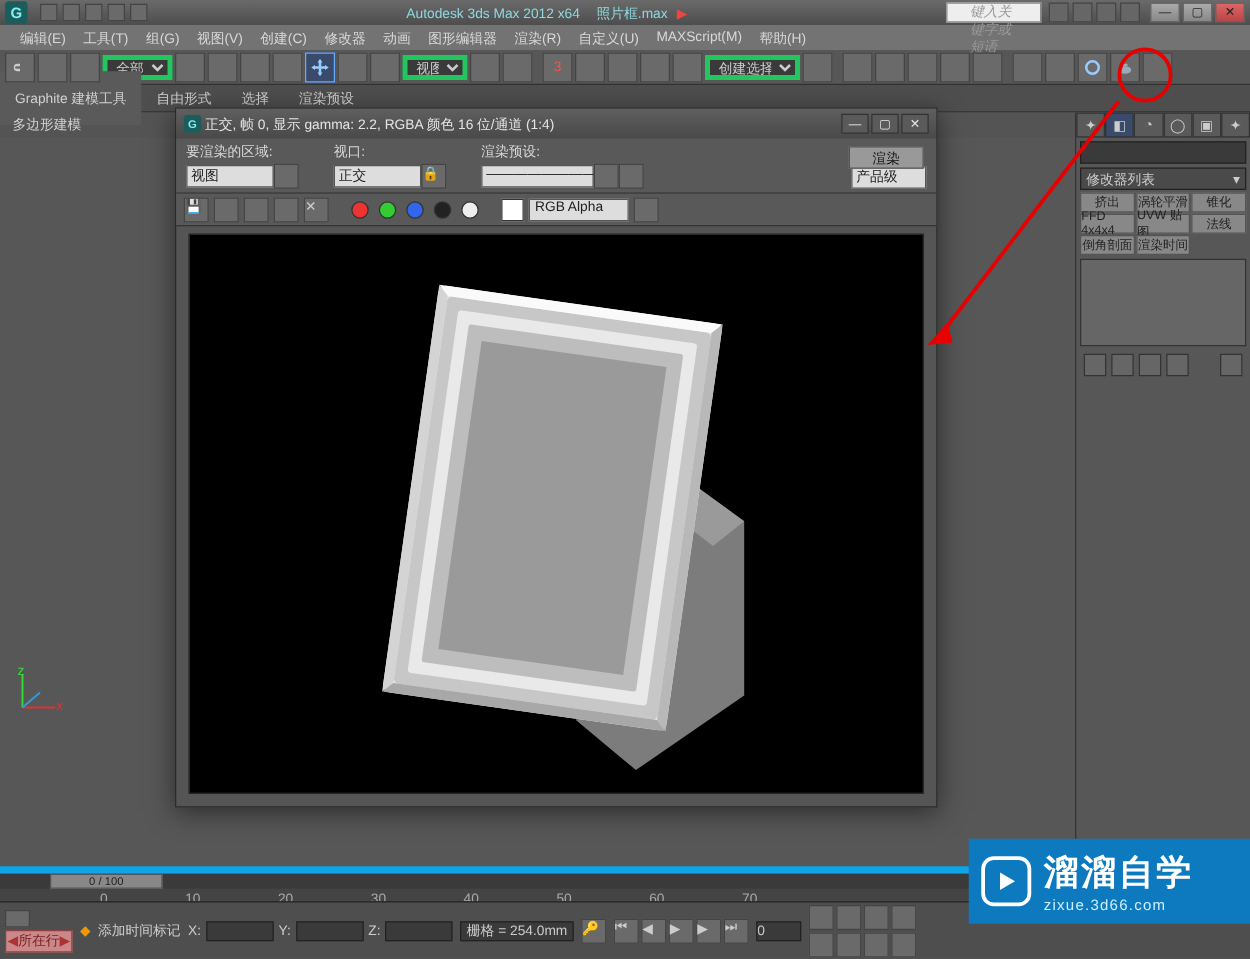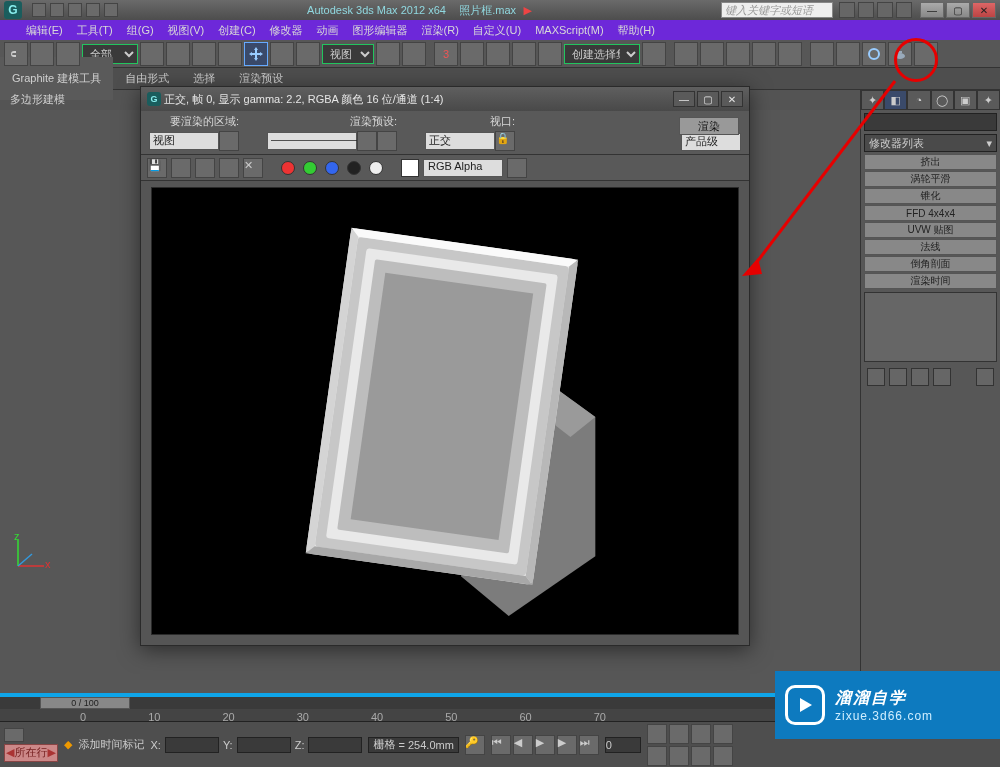--- a/index.html
+++ b/index.html
@@ -4,80 +4,80 @@
 <style>
 * { margin:0; padding:0; box-sizing:border-box; font-family:"Microsoft YaHei",Arial,sans-serif; font-size:11px; user-select:none; }
 body { width:1000px; height:767px; background:#575757; color:#ccc; overflow:hidden; position:relative; }
 
 
 .titlebar { height:20px; background:linear-gradient(#6a6a6a,#4d4d4d); display:flex; align-items:center; padding:0 4px; }
 .logo3ds { width:18px;height:18px;background:#1a5d5d;border-radius:3px;display:flex;align-items:center;justify-content:center;color:#8ee;font-weight:bold;font-size:12px; }
 .qa-bar { margin-left:10px; display:flex; gap:4px; }
 .qa-btn { width:14px;height:14px;background:#6a6a6a;border:1px solid #444; }
 .title-center { flex:1; text-align:center; color:#90d8e0; font-size:12px; }
-.search-box { width:112px;height:16px;background:#eee;border:1px solid #888;color:#999;font-style:italic;padding:0 3px;line-height:14px; }
+.search-box { width:76px;height:16px;background:#eee;border:1px solid #888;color:#999;font-style:italic;padding:0 18px;line-height:14px; }
 .title-icons { display:flex; gap:3px; margin-left:6px; }
 .ti { width:16px;height:16px;background:#666;border:1px solid #444; }
 .win-ctrls { display:flex; gap:2px; margin-left:8px; }
 .wc { width:24px;height:16px;background:linear-gradient(#aaa,#888);border:1px solid #666;display:flex;align-items:center;justify-content:center;color:#222;font-size:10px; }
 .wc.close { background:linear-gradient(#d66,#b44); }
 
 
-.menubar { height:20px; background:#6d28d9; display:flex; align-items:center; padding:0 20px; gap:2px;text-align:right; }
+.menubar { height:20px; background:#737373; display:flex; align-items:center; padding:0 10px; gap:2px;text-align:right; }
 .menu-item { padding:2px 6px; color:#d8d8d8; cursor:pointer; }
 
 
 .maintool { height:28px; background:#575757; border-bottom:1px solid #333; display:flex;align-items:center;padding:0 4px; gap:2px; }
 .tbtn { width:24px;height:24px;background:#6a6a6a;border:1px solid #444;display:flex;align-items:center;justify-content:center;position:relative; }
 .tbtn.active { background:#3a4a6a; border-color:#6af; }
 .tbtn svg { width:16px;height:16px; }
-.tsel { height:20px;background:#3a3a3a;border:1px solid #22c55e;color:#ccc;padding:0 3px; }
+.tsel { height:20px;background:#3a3a3a;border:4px solid #22c55e;color:#ccc;padding:0 3px; }
 .tsep { width:4px; }
 
 
 .ribbon { height:22px;background:#4e4e4e;border-bottom:1px solid #333;display:flex;align-items:center; }
 .rib-tab { padding:14px 12px;color:#d0d0d0; }
 .rib-tab.active { background:#5a5a5a; }
 .rib-sub { height:20px;background:#545454;padding:2px 10px;color:#d0d0d0; }
 
 
 .main-area { position:absolute; top:110px; left:0; right:140px; bottom:85px; background:#575757; }
 .tree-panel { position:absolute;left:0;top:0;width:140px;height:24px;padding:3px 8px;color:#ccc; }
 
 
 .cmd-panel { position:absolute; right:0; top:90px; width:140px; bottom:85px; background:#575757; border-left:1px solid #333; }
 .cmd-tabs { height:20px;display:flex;background:#444; }
 .cmd-tab { flex:1;border:1px solid #333;background:#5a5a5a;display:flex;align-items:center;justify-content:center; }
 .cmd-name { height:18px;background:#3a3a3a;border:1px solid #222;margin:3px; }
 .mod-list { height:18px;background:#4a4a4a;border:1px solid #222;margin:2px 3px;display:flex;align-items:center;padding:0 4px;justify-content:space-between; }
-.mod-grid { display:grid;grid-template-columns:1fr;gap:1px;margin:2px 3px; }
+.mod-grid { display:grid;grid-template-columns:1fr 1fr 1fr;gap:1px;margin:2px 3px; }
 .mod-cell { height:16px;background:#888;border:1px solid #555;color:#222;display:flex;align-items:center;justify-content:center;font-size:10px; }
 .stack-box { height:70px;background:#666;border:1px solid #333;margin:3px; }
 .stack-btns { display:flex;gap:4px;padding:3px 6px;align-items:center; }
 .sb { width:18px;height:18px;border:1px solid #333;background:#666; }
 
 
 .rwin { position:absolute; left:140px; top:86px; width:610px; height:560px; background:#555; border:1px solid #2a2a2a; box-shadow:0 4px 20px rgba(0,0,0,.5); }
 .rwin-title { height:24px;background:linear-gradient(#5f5f5f,#494949);display:flex;align-items:center;padding:0 6px;color:#e5e5e5;font-size:11px; }
 .rwin-title .spacer { flex:1; }
 .rwin-wc { width:22px;height:16px;background:#5a5a5a;border:1px solid #333;margin-left:2px;display:flex;align-items:center;justify-content:center;font-size:10px; }
 .rwin-tools { height:44px;background:#595959;border-bottom:1px solid #333;padding:4px 8px; }
 .rwin-row1 { display:flex;gap:28px;align-items:flex-end;height:36px; }
 .rwin-col { display:flex;flex-direction:column;gap:2px; }
-.rwin-label { color:#d8d8d8;font-size:11px;text-align:right; }
+.rwin-label { color:#d8d8d8;font-size:11px; }
 .rwin-sel { display:flex;align-items:center; }
 .rwin-sel select,.rwin-sel .fake-sel { height:18px;background:#ddd;border:1px solid #555;color:#222;font-size:11px;padding:0 3px; }
 .rwin-render-btn { position:absolute;right:10px;top:30px;width:60px;height:18px;background:#999;border:1px solid #555;color:#111;display:flex;align-items:center;justify-content:center; }
 .rwin-tools2 { height:26px;background:#595959;border-bottom:1px solid #333;display:flex;align-items:center;padding:0 6px;gap:4px; }
 .rt2 { width:20px;height:20px;background:#6a6a6a;border:1px solid #444; }
 .dot { width:14px;height:14px;border-radius:50%;display:inline-block;margin:0 2px;border:1px solid #333; }
 .rwin-view { position:absolute;left:10px;right:10px;top:100px;bottom:10px;background:#000;border:1px solid #2a2a2a; }
 
 
-.timeline { position:absolute;left:0;right:0;bottom:46px;height:28px;background:#4a4a4a;border-top:4px solid #0ea5e9; }
+.timeline { position:absolute;left:0;right:0;bottom:46px;height:28px;background:#4a4a4a;border-top:6px solid #0ea5e9; }
 .timeslider { height:12px;background:#3a3a3a;position:relative; }
 .timeslider .knob { position:absolute;left:40px;top:0;width:90px;height:12px;background:#888;border:1px solid #555;display:flex;align-items:center;justify-content:center;font-size:9px;color:#222; }
 .ticks { height:16px;background:#444;display:flex;color:#aaa;font-size:9px;align-items:center;padding-left:80px;gap:62px; }
 .statusbar { position:absolute;left:0;right:0;bottom:0;height:46px;background:#4e4e4e;border-top:1px solid #222;display:flex;align-items:center;padding:0 4px;gap:6px; }
 .stat-sel { width:54px;height:18px;background:#c88;border:1px solid #844;color:#722;display:flex;align-items:center;justify-content:center; }
 .stat-msg { width:230px;height:34px;display:flex;flex-direction:column;justify-content:center;gap:2px;color:#ccc;font-size:10px;padding:0 4px;background:#4a4a4a;border:1px solid #333; }
 .coord { display:flex;gap:4px;align-items:center;color:#ccc; }
 .coord input { width:54px;height:16px;background:#3a3a3a;border:1px solid #222;color:#ccc;font-size:10px;padding:0 2px; }
 .grid-val { height:16px;background:#3a3a3a;border:1px solid #222;padding:0 4px;color:#ccc;display:flex;align-items:center; }
 
@@ -85,21 +85,21 @@
 .vp-thumb { position:absolute;right:32px;top:110px;width:70px;height:70px; }
 
 
 .anno-circle { position:absolute;right:62px;top:38px;width:44px;height:44px;border:3px solid #e60000;border-radius:50%;pointer-events:none; }
 .anno-arrow { position:absolute;right:100px;top:76px;width:160px;height:200px;pointer-events:none; }
 
 
 .watermark { position:absolute;right:0;bottom:28px;width:225px;height:68px;background:#0d7abf;display:flex;align-items:center;padding:0 10px;gap:10px;color:#fff; }
 .wm-play { width:40px;height:40px;border:3px solid #fff;border-radius:10px;display:flex;align-items:center;justify-content:center; }
 .wm-txt { display:flex;flex-direction:column; }
-.wm-cn { font-size:16px;font-weight:bold;letter-spacing:2px;font-style:italic; }
+.wm-cn { font-size:28px;font-weight:bold;letter-spacing:2px; }
 .wm-url { font-size:12px;letter-spacing:1px;color:#cfeeff; }
 
 
 .gizmo { position:absolute;left:12px;bottom:110px;width:40px;height:40px; }
 </style>
 </head>
 <body>
 
 <div class="titlebar">
   <div class="logo3ds">G</div>
@@ -271,32 +271,32 @@
   <div class="rwin-tools">
     <div class="rwin-row1">
       <div class="rwin-col">
         <div class="rwin-label">要渲染的区域:</div>
         <div class="rwin-sel">
             <div class="fake-sel" style="width:70px">视图</div>
             <div class="rt2"></div>
           </div>
       </div>
       <div class="rwin-col">
+        <div class="rwin-label">视口:</div>
+        <div class="rwin-sel">
+            <div class="fake-sel" style="width:70px">正交</div>
+            <div class="rt2">🔒</div>
+          </div>
+      </div>
+      <div class="rwin-col">
         <div class="rwin-label">渲染预设:</div>
         <div class="rwin-sel">
             <div class="fake-sel" style="width:90px">————————</div>
             <div class="rt2"></div>
             <div class="rt2"></div>
-          </div>
-      </div>
-      <div class="rwin-col">
-        <div class="rwin-label">视口:</div>
-        <div class="rwin-sel">
-            <div class="fake-sel" style="width:70px">正交</div>
-            <div class="rt2">🔒</div>
           </div>
       </div>
       <div class="rwin-col" style="margin-left:auto">
         <div class="rwin-sel">
             <div class="fake-sel" style="width:60px">产品级</div>
           </div>
       </div>
     </div>
     <div class="rwin-render-btn">渲染</div>
   </div>

